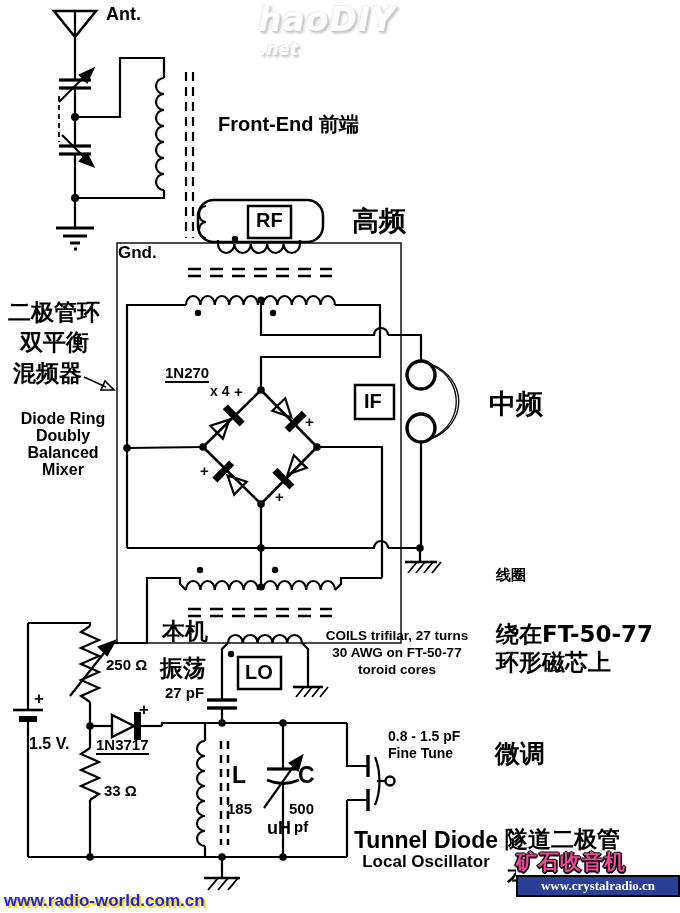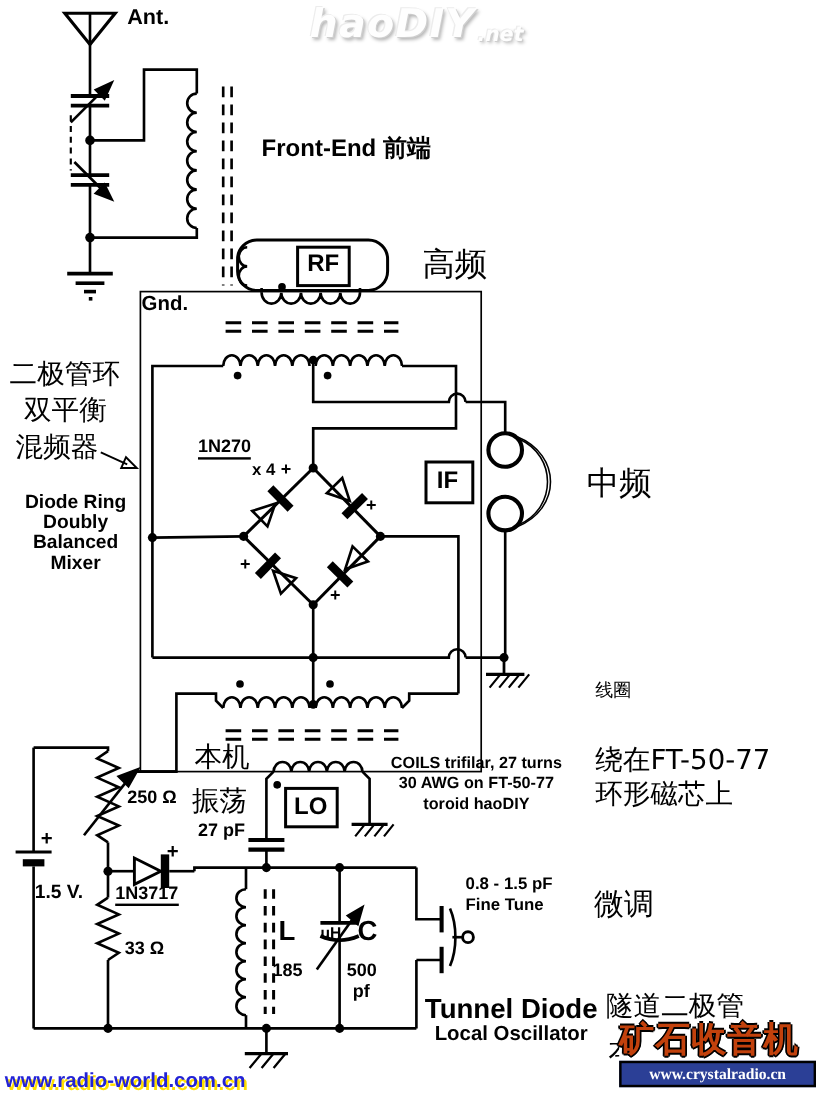--- a/index.html
+++ b/index.html
@@ -1,33 +1,33 @@
 <!DOCTYPE html>
 <html><head>
 <meta charset="utf-8">
 <style>
   html,body{margin:0;padding:0;background:#fff;}
   .stage{position:relative;width:680px;height:913px;background:#fff;overflow:hidden;
          font-family:"Liberation Sans",sans-serif;}
   .schem{position:absolute;left:0;top:0;z-index:1;}
   .lbl{position:absolute;z-index:3;color:#000;font-weight:bold;white-space:nowrap;line-height:1.08;}
-  .cn{font-family:"DejaVu Sans",sans-serif;font-weight:normal;}
+  .cn{font-family:"DejaVu Sans",sans-serif;font-weight:bold;}
   .ctr{text-align:center;}
   .und{border-bottom:2px solid #000;padding-bottom:0px;}
   .plus{font-size:15px;font-weight:bold;z-index:3;position:absolute;}
   
-  .wm-top{position:absolute;left:258px;top:0px;z-index:2;display:flex;align-items:flex-end;
+  .wm-top{position:absolute;left:258px;top:0px;z-index:2;display:flex;align-items:flex-start;
           font-family:"DejaVu Sans",sans-serif;font-style:italic;font-weight:bold;color:#fefefe;
-          text-shadow:-1px -1px 0 #ececec,1px 1px 0 #cfcfcf,2px 2px 3px #b5b5b5;}
+          text-shadow:-1px -1px 0 #ececec,1px 1px 0 #cfcfcf,2px 2px 3px #b5b5b5;flex-direction:column;}
   .wm-top .big{font-size:33px;letter-spacing:1px;}
   .wm-top .small{font-size:17px;margin-left:2px;}
   .wm-bl{position:absolute;left:4px;top:891px;z-index:4;font-size:17px;font-weight:bold;
          color:#2323d6;text-shadow:2px 2px 0 #ffdf00;letter-spacing:0px;}
   .wm-cr{position:absolute;left:516px;top:851px;width:164px;z-index:5;background:#ffffff;}
-  .wm-cr .t{font-size:29px;font-weight:bold;letter-spacing:1px;color:#c2410c;line-height:1.1;
+  .wm-cr .t{font-size:21px;font-weight:bold;letter-spacing:1px;color:#ec4899;line-height:1.1;
             font-family:"DejaVu Sans",sans-serif;white-space:nowrap;
             text-shadow:-1.5px 0 0 #000,1.5px 0 0 #000,0 -1.5px 0 #000,0 1.5px 0 #000,1px 1px 0 #000,-1px 1px 0 #000;}
   .wm-cr .u{margin-top:1px;background:#2b3f96;border:2px solid #000;color:#fff;font-weight:bold;
             font-size:13px;text-align:center;padding:1px 0;font-family:Liberation Serif, serif;}
 </style>
 </head>
 <body>
 
 <div class="stage">
 
@@ -279,39 +279,39 @@
 <div class="lbl" style="left:364px;top:391px;font-size:20px;">IF</div>
 <div class="lbl cn" style="left:489px;top:389px;font-size:27px;">中频</div>
 
 <div class="plus" style="left:234px;top:383px;">+</div>
 <div class="plus" style="left:305px;top:413px;">+</div>
 <div class="plus" style="left:200px;top:462px;">+</div>
 <div class="plus" style="left:275px;top:488px;">+</div>
 
 <div class="lbl ctr" style="left:313px;top:627px;width:168px;font-size:13.5px;line-height:17px;">COILS trifilar, 27 turns</div>
 <div class="lbl ctr" style="left:313px;top:644px;width:168px;font-size:13.5px;line-height:17px;">30 AWG on FT-50-77</div>
-<div class="lbl ctr" style="left:313px;top:661px;width:168px;font-size:13.5px;line-height:17px;">toroid haoDIY</div>
+<div class="lbl ctr" style="left:313px;top:661px;width:168px;font-size:13.5px;line-height:17px;">toroid cores</div>
 <div class="lbl cn" style="left:496px;top:561px;font-size:15px;line-height:28px;">线圈</div>
 <div class="lbl cn" style="left:496px;top:620px;font-size:23px;line-height:28px;">绕在FT-50-77</div>
 <div class="lbl cn" style="left:496px;top:648px;font-size:23px;line-height:28px;">环形磁芯上</div>
 
 <div class="lbl cn" style="left:162px;top:619px;font-size:23px;">本机</div>
 <div class="lbl cn" style="left:160px;top:656px;font-size:23px;">振荡</div>
 <div class="lbl" style="left:245px;top:662px;font-size:20px;">LO</div>
 <div class="lbl" style="left:165px;top:685px;font-size:15px;">27 pF</div>
 <div class="lbl" style="left:106px;top:657px;font-size:15px;">250 Ω</div>
 <div class="plus" style="left:34px;top:689px;font-size:17px;">+</div>
 <div class="lbl" style="left:29px;top:735px;font-size:16px;">1.5 V.</div>
 <div class="plus" style="left:139px;top:700px;font-size:17px;">+</div>
 <div class="lbl und" style="left:96px;top:737px;font-size:15px;">1N3717</div>
 <div class="lbl" style="left:104px;top:783px;font-size:15px;">33 Ω</div>
 
 <div class="lbl" style="left:232px;top:763px;font-size:23px;">L</div>
 <div class="lbl" style="left:227px;top:801px;font-size:15px;">185</div>
-<div class="lbl" style="left:231px;top:771px;font-size:13px;padding-left:36px;">uH</div>
+<div class="lbl" style="left:231px;top:819px;font-size:18px;padding-left:36px;">uH</div>
 <div class="lbl" style="left:298px;top:763px;font-size:23px;">C</div>
 <div class="lbl" style="left:289px;top:801px;font-size:15px;">500</div>
 <div class="lbl" style="left:294px;top:819px;font-size:15px;">pf</div>
 
 <div class="lbl" style="left:388px;top:729px;font-size:14px;">0.8 - 1.5 pF</div>
 <div class="lbl" style="left:388px;top:746px;font-size:14px;">Fine Tune</div>
 <div class="lbl cn" style="left:495px;top:740px;font-size:25px;">微调</div>
 
 <div class="lbl ctr" style="left:342px;top:830px;width:168px;font-size:23px;line-height:21px;">Tunnel Diode</div>
 <div class="lbl ctr" style="left:342px;top:851px;width:168px;font-size:17px;line-height:21px;">Local Oscillator</div>

